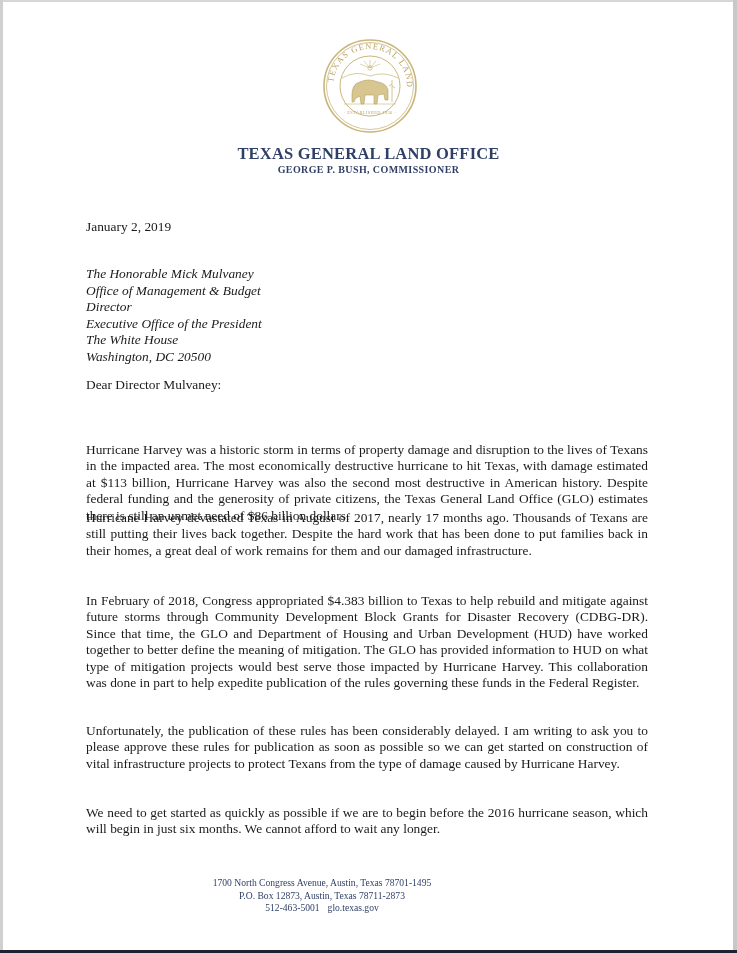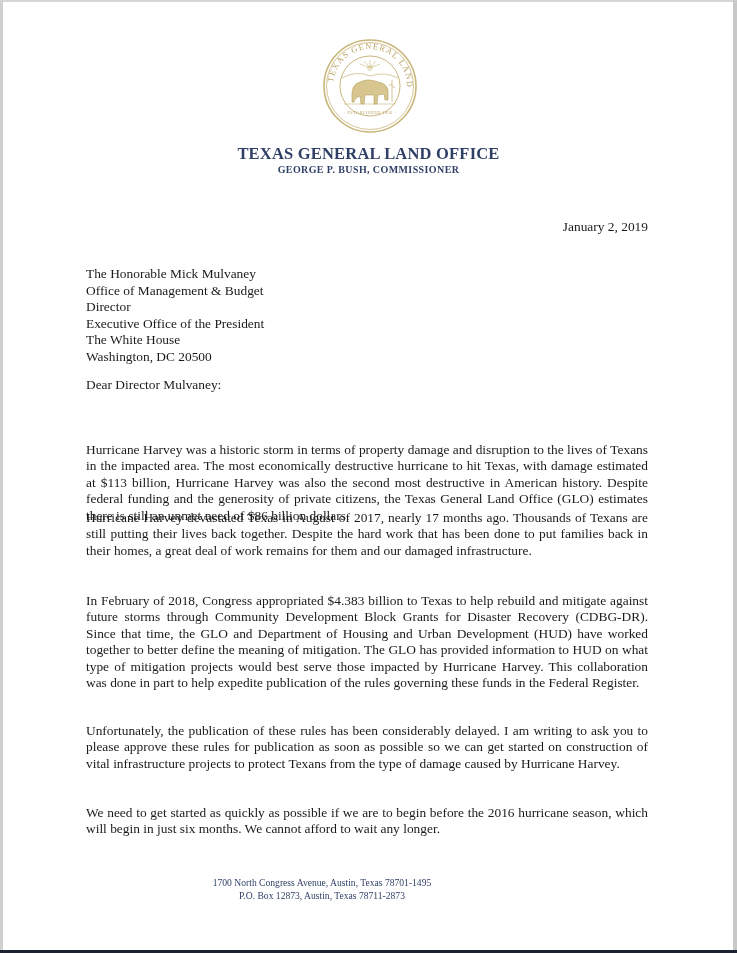--- a/index.html
+++ b/index.html
@@ -22,23 +22,23 @@
     position: absolute; left: 0; top: 144px; width: 737px; text-align: center;
     color: #2f3f66; font-weight: bold;
   }
   .letterhead .org { font-size: 16.5px; letter-spacing: 0.2px; line-height: 19px; }
   .letterhead .sub { font-size: 10px; letter-spacing: 0.4px; line-height: 14px; }
 
   .content {
     position: absolute; left: 86px; width: 562px;
     font-size: 13.4px; line-height: 16.4px;
   }
-  .date { top: 219px; text-align: right; }
+  .date { top: 219px; }
   .address { top: 266px; }
-  .address div { line-height: 16.5px; }
+  .address div { line-height: 16.5px; font-style: italic; }
   .salutation { top: 377px; }
   .para { text-align: justify; text-justify: inter-word; }
   .p1 { top: 414px; margin-top: 28px; }
   .p2 { top: 510px; }
   .p3 { top: 593px; }
   .p4 { top: 723px; }
   .p5 { top: 805px; }
   b { font-weight: normal; }
 
   .footer {
@@ -106,13 +106,14 @@
 
 <div class="content para p1">Hurricane Harvey was a historic storm in terms of property damage and disruption to the lives of Texans in the impacted area. The most economically destructive hurricane to hit Texas, with damage estimated at $113 billion, Hurricane Harvey was also the second most destructive in American history. Despite federal funding and the generosity of private citizens, the Texas General Land Office (GLO) estimates there is still an unmet need of $86 billion dollars.</div>
 <div class="content para p2">Hurricane Harvey devastated Texas in August of 2017, nearly 17 months ago. Thousands of Texans are still putting their lives back together. Despite the hard work that has been done to put families back in their homes, a great deal of work remains for them and our damaged infrastructure.</div>
 <div class="content para p3">In February of 2018, Congress appropriated $4.383 billion to Texas to help rebuild and mitigate against future storms through Community Development Block Grants for Disaster Recovery (CDBG-DR). Since that time, the GLO and Department of Housing and Urban Development (HUD) have worked together to better define the meaning of mitigation. The GLO has provided information to HUD on what type of mitigation projects would best serve those impacted by Hurricane Harvey. This collaboration was done in part to help expedite publication of the rules governing these funds in the Federal Register.</div>
 <div class="content para p4"><span>Unfortunately, the publication of these rules has been considerably delayed. </span><b>I am writing to ask you to please approve these rules for publication as soon as possible so we can get started on construction of vital infrastructure projects to protect Texans from the type of damage caused by Hurricane Harvey.</b></div>
 <div class="content para p5">We need to get started as quickly as possible if we are to begin before the 2016 hurricane season, which will begin in just six months. We cannot afford to wait any longer.</div>
 
 <div class="footer">
   <div>1700 North Congress Avenue, Austin, Texas 78701-1495</div>
   <div>P.O. Box 12873, Austin, Texas 78711-2873</div>
+  <div><span>512-463-5001</span><span class="gap"></span><span>glo.texas.gov</span></div>
 </div>
 
 </body></html>

